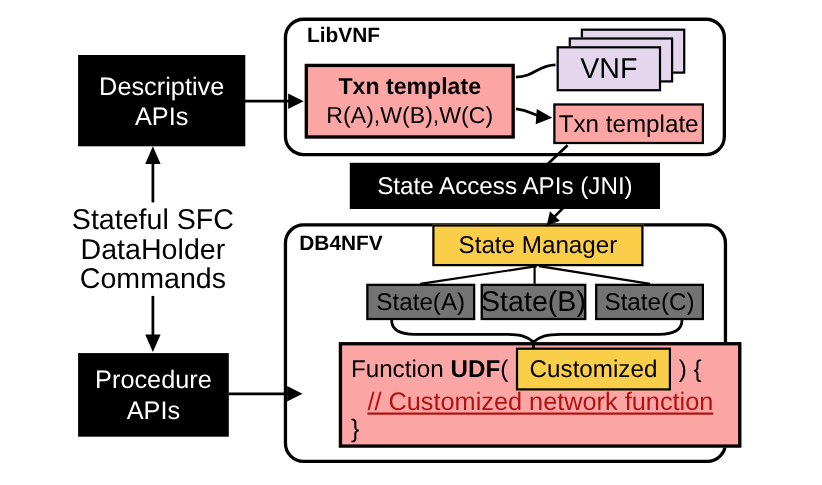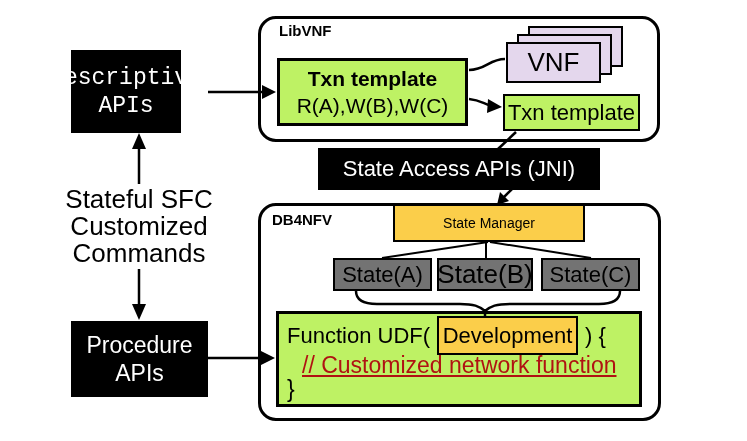--- a/index.html
+++ b/index.html
@@ -2,61 +2,61 @@
 <html><head>
 <meta charset="utf-8">
 <style>
   html,body{margin:0;padding:0;background:#fff;}
   #stage{position:relative;width:747px;height:441px;background:#ffffff;overflow:hidden;
          font-family:"Liberation Sans","DejaVu Sans",sans-serif;color:#000;}
   .abs{position:absolute;box-sizing:border-box;}
   .center{display:flex;flex-direction:column;justify-content:center;align-items:center;text-align:center;}
   .blackbox{background:#000;color:#fff;font-size:23px;line-height:28px;}
   .container{border:3px solid #000;border-radius:18px;background:#fff;}
-  .boxtitle{font-weight:bold;font-size:15px;}
-  .wbox{background:#bef264;border:2.5px solid #000;}
+  .boxtitle{font-weight:bold;font-size:19px;}
+  .wbox{background:#fca5a5;border:2.5px solid #000;}
   .ybox{background:#FBCE4A;border:2.5px solid #000;}
   .bbox{background:#737373;border:2px solid #000;}
   .vnfcard{position:absolute;width:95px;height:41px;background:#E4D7ED;border:2.5px solid #000;box-sizing:border-box;}
   .tmpl{border-width:3px;font-size:21px;line-height:27px;}
   .tmpl b{font-size:21px;}
-  .udfbox{border-width:3px;}
+  .udfbox{border-width:3px;margin-left:32px;}
   .udfline{display:flex;align-items:center;font-size:22px;white-space:pre;}
-  .udfline .bold{font-weight:normal;text-align:right;}
+  .udfline .bold{font-weight:bold;text-align:right;}
   .comment{color:#B01212;font-size:23px;text-decoration:underline;}
   .codeglyph{font-size:23px;}
   svg.overlay{position:absolute;left:0;top:0;width:747px;height:441px;pointer-events:none;}
   svg .ln{stroke:#000;fill:none;stroke-width:2.5px;}
   svg .thin{stroke:#000;fill:none;stroke-width:2px;}
   svg .hd{fill:#000;stroke:none;}
 </style>
 </head>
 <body>
 
 <div id="stage">
 
   <div class="abs container" style="left:258px;top:16px;width:402px;height:126px;"></div>
   <div class="abs boxtitle" style="left:279px;top:22px;">LibVNF</div>
 
   <div class="abs container" style="left:258px;top:203px;width:403px;height:218px;"></div>
   <div class="abs boxtitle" style="left:272px;top:211px;">DB4NFV</div>
 
-  <div class="abs blackbox center" style="left:71px;top:50px;width:110px;height:83px;font-family:Liberation Mono, monospace;">
+  <div class="abs blackbox center" style="left:71px;top:50px;width:152px;height:83px;">
     <span>Descriptive</span>
     <span>APIs</span>
   </div>
 
   <div class="abs blackbox center" style="left:71px;top:321px;width:137px;height:76px;">
     <span>Procedure</span>
     <span>APIs</span>
   </div>
 
   <div class="abs center" style="left:29px;top:186px;width:220px;height:81px;font-size:26px;line-height:27px;">
     <span>Stateful SFC</span>
-    <span>Customized</span>
+    <span>DataHolder</span>
     <span>Commands</span>
   </div>
 
   <div class="abs wbox tmpl center" style="left:277px;top:58px;width:191px;height:68px;">
     <b>Txn template</b>
     <span>R(A),W(B),W(C)</span>
   </div>
 
   <div class="vnfcard" style="left:528px;top:26px;"></div>
   <div class="vnfcard" style="left:517px;top:34px;"></div>
@@ -65,39 +65,39 @@
   </div>
 
   <div class="abs wbox center" style="left:503px;top:94px;width:137px;height:37px;font-size:22px;">
     <span>Txn template</span>
   </div>
 
   <div class="abs blackbox center" style="left:318px;top:148px;width:282px;height:42px;font-size:22px;">
     <span>State Access APIs (JNI)</span>
   </div>
 
-  <div class="abs ybox center" style="left:393px;top:204px;width:192px;height:38px;font-size:14px;">
+  <div class="abs ybox center" style="left:393px;top:204px;width:192px;height:38px;font-size:22px;">
     <span>State Manager</span>
   </div>
 
   <div class="abs bbox center" style="left:333px;top:258px;width:99px;height:33px;font-size:22px;">
     <span>State(A)</span>
   </div>
   <div class="abs bbox center" style="left:437px;top:258px;width:96px;height:33px;font-size:26px;">
     <span>State(B)</span>
   </div>
   <div class="abs bbox center" style="left:541px;top:258px;width:99px;height:33px;font-size:22px;align-items:center;">
     <span>State(C)</span>
   </div>
 
   <div class="abs wbox udfbox" style="left:276px;top:311px;width:366px;height:96px;">
     <div class="abs udfline" style="left:8px;top:3px;height:37px;">
       <span>Function </span><span class="bold">UDF</span><span>(</span>
       <span class="ybox center" style="display:inline-flex;width:137px;height:35px;margin:0 7px;font-size:22px;">
-        <span>Development</span>
+        <span>Customized</span>
       </span>
       <span>) {</span>
     </div>
     <div class="abs comment" style="left:23px;top:38px;">// Customized network function</div>
     <div class="abs codeglyph" style="left:8px;top:62px;">}</div>
   </div>
 
   <svg class="overlay" viewBox="0 0 747 441">
 
     <path class="ln" d="M139,184 L139,146"></path>

